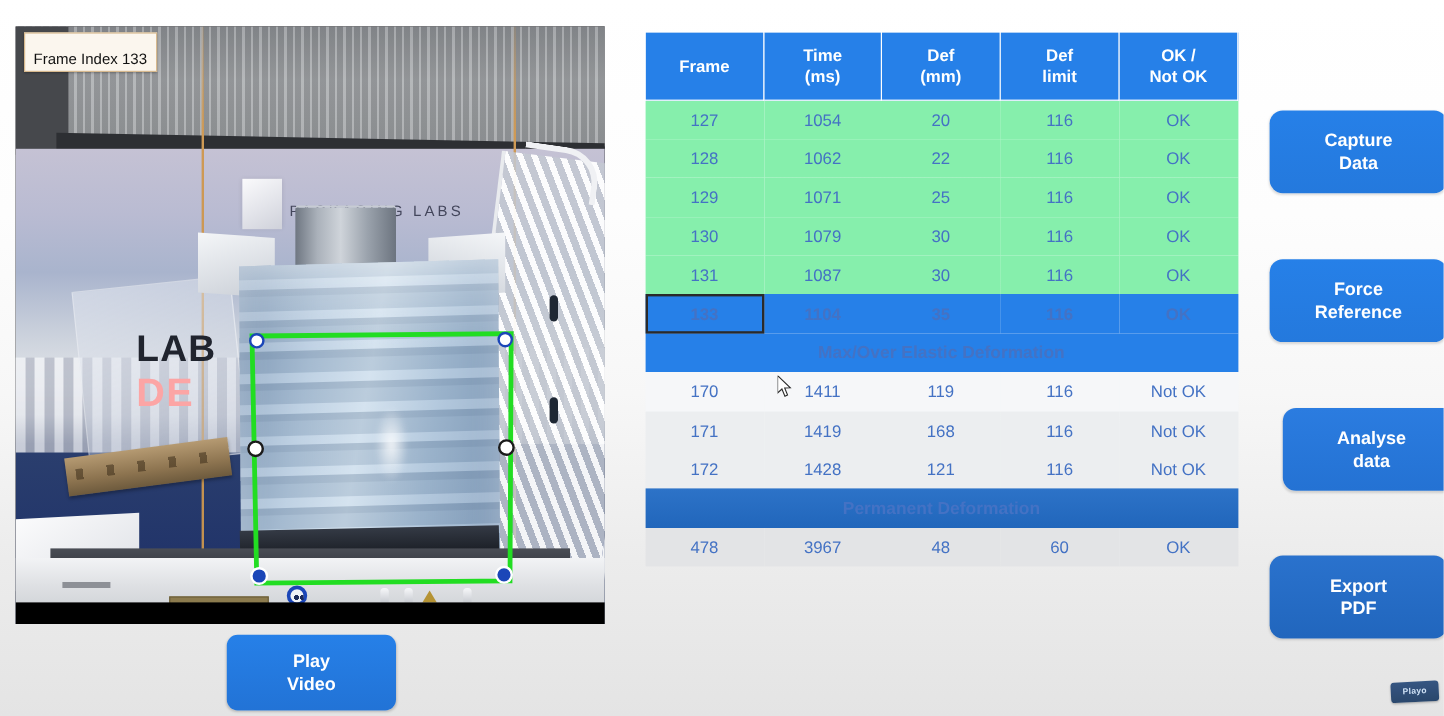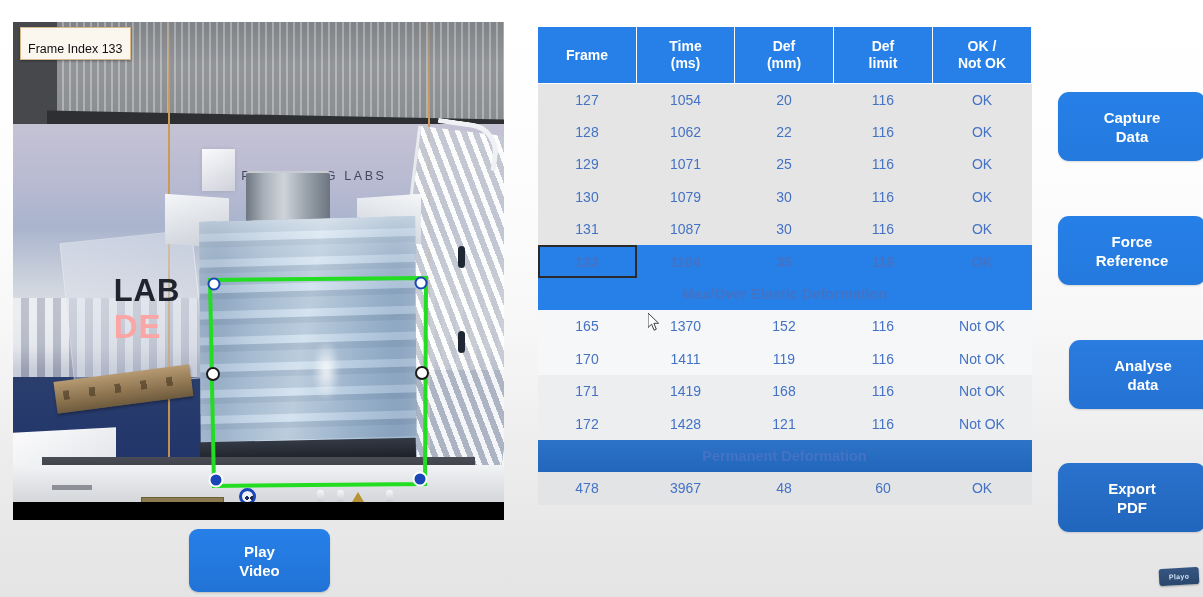--- a/index.html
+++ b/index.html
@@ -312,21 +312,21 @@
     padding: 0;
   }
   #data-table td {
     height: 32.4px;
     text-align: center;
     vertical-align: middle;
     color: #4472c4;
     border: none;
     padding: 0;
   }
-  tr.data-row td { background: #e5e5e5; }
+  tr.data-row td { background: #86efac; }
   tr.data-row.band-b td { background: #f6f7f9; }
   tr.data-row.band-c td { background: #eceef0; }
   tr.data-row.band-d td { background: #e3e4e6; }
 
   tr.selected-row td {
     background: #2680e8 !important;
     color: #ffffff;
     font-weight: bold;
     border-right: 1px solid #cfe1f8;
   }
@@ -543,27 +543,20 @@
           <td class="active-cell">133</td>
           <td>1104</td>
           <td>35</td>
           <td>116</td>
           <td>OK</td>
         </tr>
         <tr class="section-row sect-elastic">
           <td colspan="5">Max/Over Elastic Deformation</td>
         </tr>
         <tr class="data-row band-b">
-          <td>165</td>
-          <td>1370</td>
-          <td>152</td>
-          <td>116</td>
-          <td>Not OK</td>
-        </tr>
-        <tr class="data-row band-b">
           <td>170</td>
           <td>1411</td>
           <td>119</td>
           <td>116</td>
           <td>Not OK</td>
         </tr>
         <tr class="data-row band-c">
           <td>171</td>
           <td>1419</td>
           <td>168</td>

